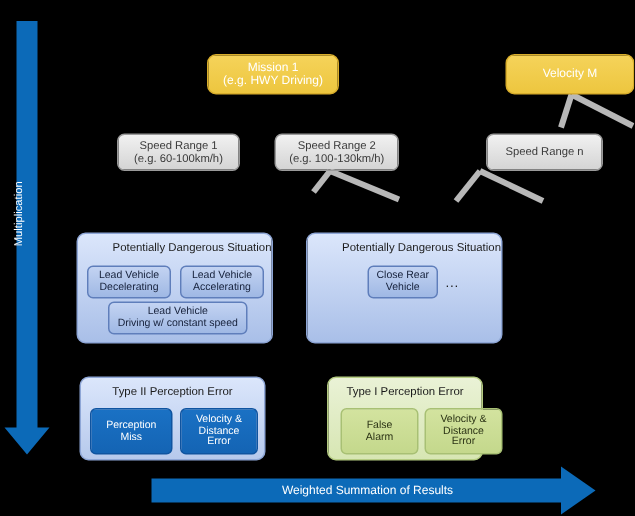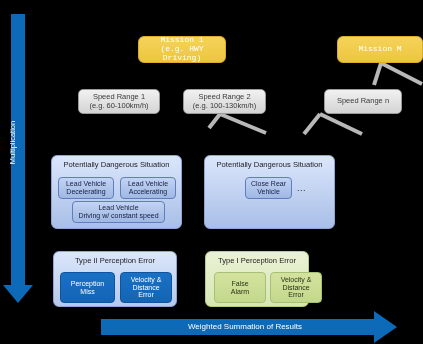--- a/index.html
+++ b/index.html
@@ -37,21 +37,20 @@
     border-radius: 4px;
   }
 
   
   .n-mission {
     background: linear-gradient(to bottom, #f5d35a, #edc63f);
     border: 1px solid #d9ae2c;
     color: #ffffff;
     font-size: 8px;
     border-radius: 6px;
-    font-family: Liberation Mono, monospace;
   }
   .n-mission1 { left: 138px; top: 36px; width: 88px; height: 27px; }
   .n-missionM { left: 337px; top: 36px; width: 86px; height: 27px; }
 
   
   .n-speed {
     background: linear-gradient(to bottom, #f1f1f1, #d4d4d4);
     border: 1px solid #9a9a9a;
     color: #3a3a3a;
     font-size: 7.5px;
@@ -66,21 +65,21 @@
     background: linear-gradient(to bottom, #dbe6fb, #a9bfe8);
     border: 1px solid #8ea6d6;
     border-radius: 6px;
     display: block;
     padding: 0;
   }
   .n-pds1 { left: 51px; top: 155px; width: 131px; height: 74px; }
   .n-pds2 { left: 204px; top: 155px; width: 131px; height: 74px; }
   .pds-title {
     position: absolute; left: 0; right: 0; top: 5px;
-    text-align: center; color: #1d1d1d; font-size: 7.6px;
+    text-align: right; color: #1d1d1d; font-size: 7.6px;
   }
   .subbox {
     position: absolute;
     box-sizing: border-box;
     display: flex;
     align-items: center;
     justify-content: center;
     text-align: center;
     line-height: 1.12;
     border-radius: 4px;
@@ -120,21 +119,21 @@
     background: linear-gradient(to bottom, #1a71c4, #1464b4);
     border: 1px solid #0f54a0;
     color: #ffffff; font-size: 7px;
     white-space: pre-line;
   }
   .tii-miss { left: 6px; top: 20px; width: 55px; height: 31px; }
   .tii-vel  { left: 66px; top: 20px; width: 52px; height: 31px; }
 
   
   .n-typei {
-    left: 205px; top: 251px; width: 104px; height: 56px;
+    left: 218px; top: 251px; width: 104px; height: 56px;
     background: linear-gradient(to bottom, #eaf2d6, #d7e6b3);
     border: 1px solid #b5cc82;
     border-radius: 6px;
     display: block;
   }
   .ti-title {
     position: absolute; left: 0; right: 0; top: 5px;
     text-align: center; color: #1a1a1a; font-size: 7.6px;
   }
   .ti-sub {
@@ -200,21 +199,21 @@
   <div class="v-arrow-label">Multiplication</div>
 
   <svg class="arrow-svg" width="423" height="344">
     <polygon points="101,319 374,319 374,311 397,327 374,343 374,335 101,335" fill="#0c6ab8"></polygon>
   </svg>
   <div class="h-arrow-label">Weighted Summation of Results</div>
 
 
   <div class="node n-mission n-mission1">Mission 1
 (e.g. HWY Driving)</div>
-  <div class="node n-mission n-missionM">Mission M</div>
+  <div class="node n-mission n-missionM">Velocity M</div>
 
   <div class="node n-speed n-speed1">Speed Range 1
 (e.g. 60-100km/h)</div>
   <div class="node n-speed n-speed2">Speed Range 2
 (e.g. 100-130km/h)</div>
   <div class="node n-speed n-speedn">Speed Range n</div>
 
   <div class="node n-pds n-pds1">
     <div class="pds-title">Potentially Dangerous Situation</div>
     <div class="subbox sb-decel">Lead Vehicle

